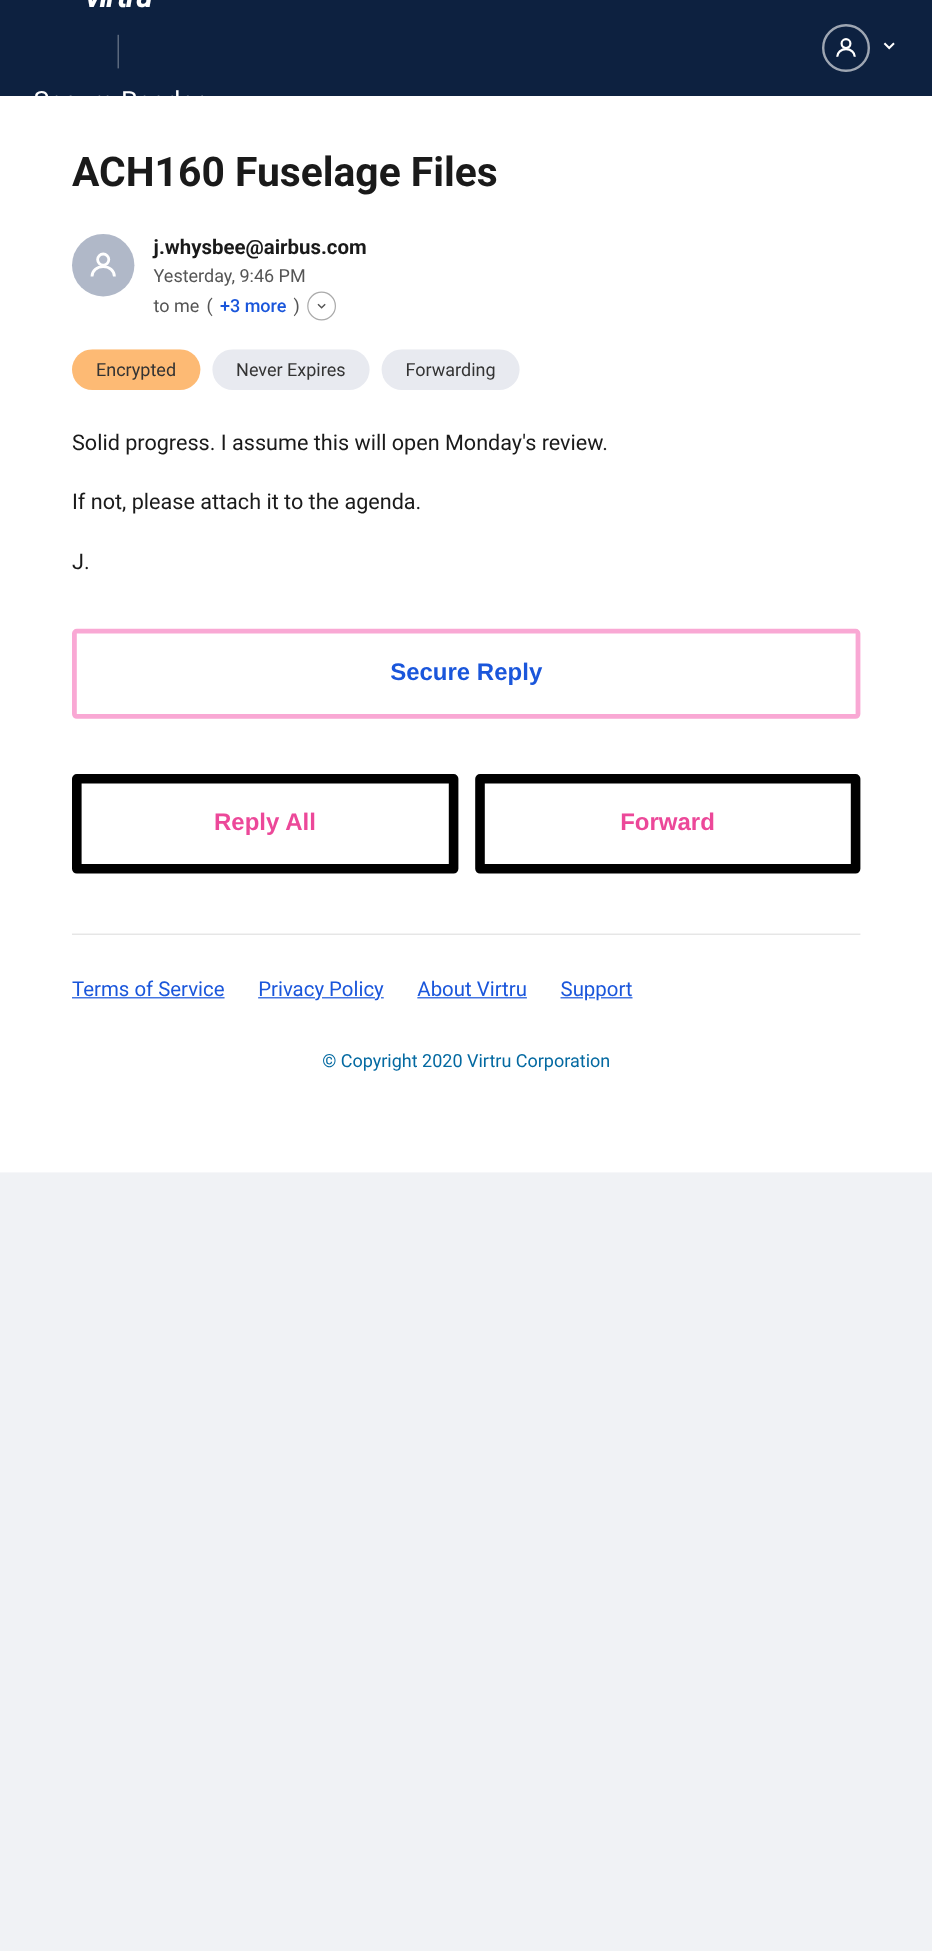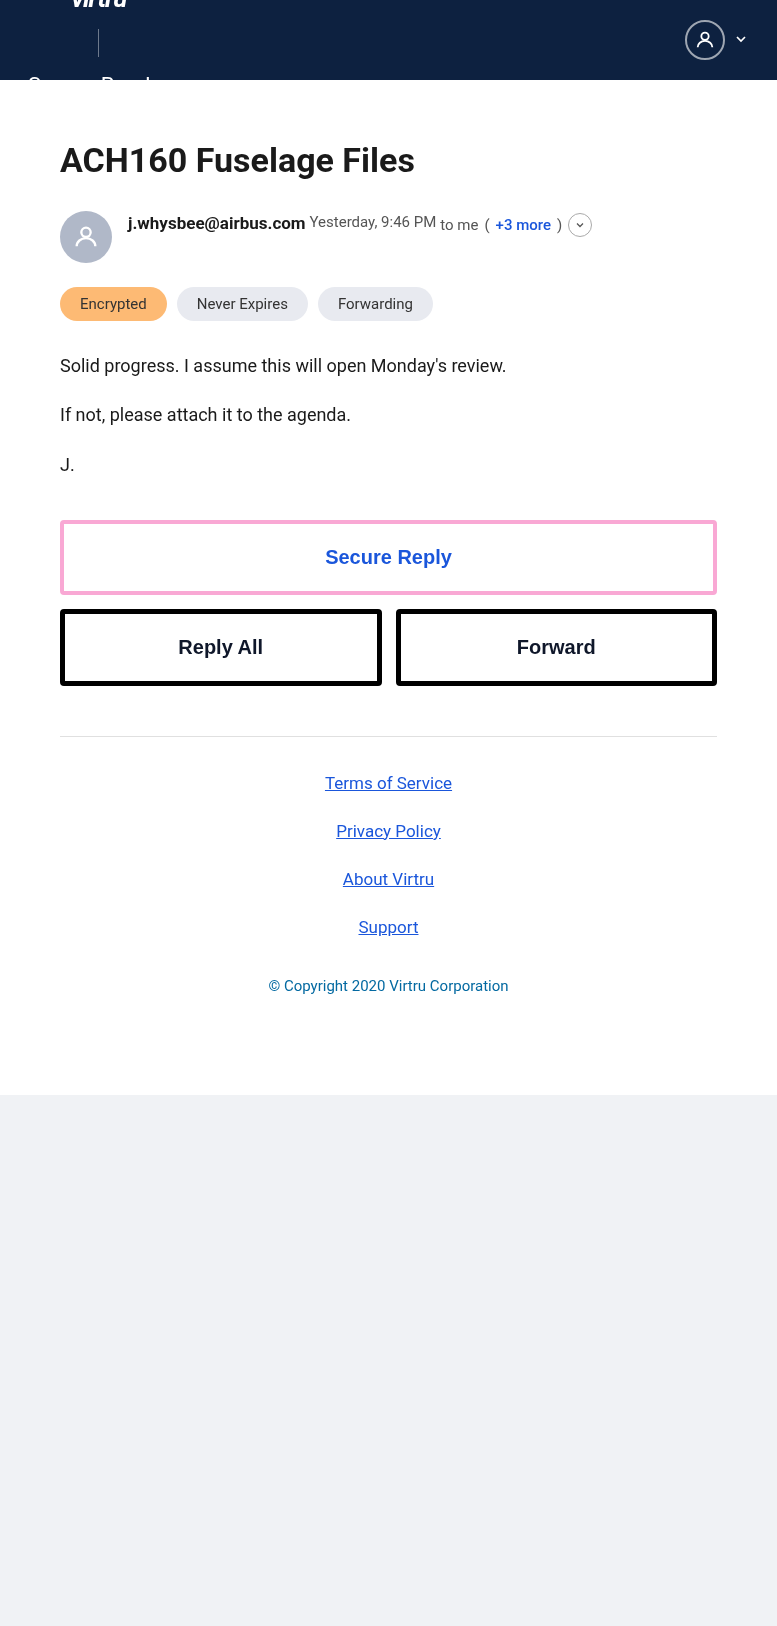--- a/index.html
+++ b/index.html
@@ -69,21 +69,21 @@
 
     .chevron-icon {
       color: #ffffff;
       font-size: 18px;
     }
 
     
     .main {
       background: #ffffff;
       margin: 0;
-      padding: 60px 60px;
+      padding: 44px 60px;
     }
 
     .email-subject {
       font-size: 34px;
       font-weight: 700;
       color: #1a1a1a;
       margin-bottom: 30px;
       line-height: 1.2;
     }
 
@@ -103,21 +103,21 @@
       display: flex;
       align-items: center;
       justify-content: center;
       color: #ffffff;
       font-size: 26px;
       flex-shrink: 0;
     }
 
     .sender-info {
       display: flex;
-      flex-direction: row;
+      flex-direction: column;
       gap: 4px;
       padding-top: 2px;
     }
 
     .sender-email {
       font-size: 17px;
       font-weight: 700;
       color: #1a1a1a;
     }
 
@@ -214,40 +214,40 @@
     .btn-row {
       display: flex;
       gap: 14px;
       margin-bottom: 50px;
     }
 
     .btn-reply-all,
     .btn-forward {
       flex: 1;
       padding: 22px;
-      border: 5px solid #000000;
+      border: 8px solid #000000;
       background: #ffffff;
-      color: #0f172a;
+      color: #ec4899;
       font-size: 20px;
       font-weight: 700;
       text-align: center;
       cursor: pointer;
       border-radius: 4px;
+      margin-top: 32px;
     }
 
     
     .footer-divider {
       border: none;
       border-top: 1px solid #e0e0e0;
       margin-bottom: 36px;
     }
 
     .footer-links {
       display: flex;
-      flex-direction: column;
       align-items: center;
       gap: 28px;
       padding-bottom: 40px;
     }
 
     .footer-link {
       color: #1a56db;
       font-size: 17px;
       text-decoration: underline;
       cursor: pointer;

